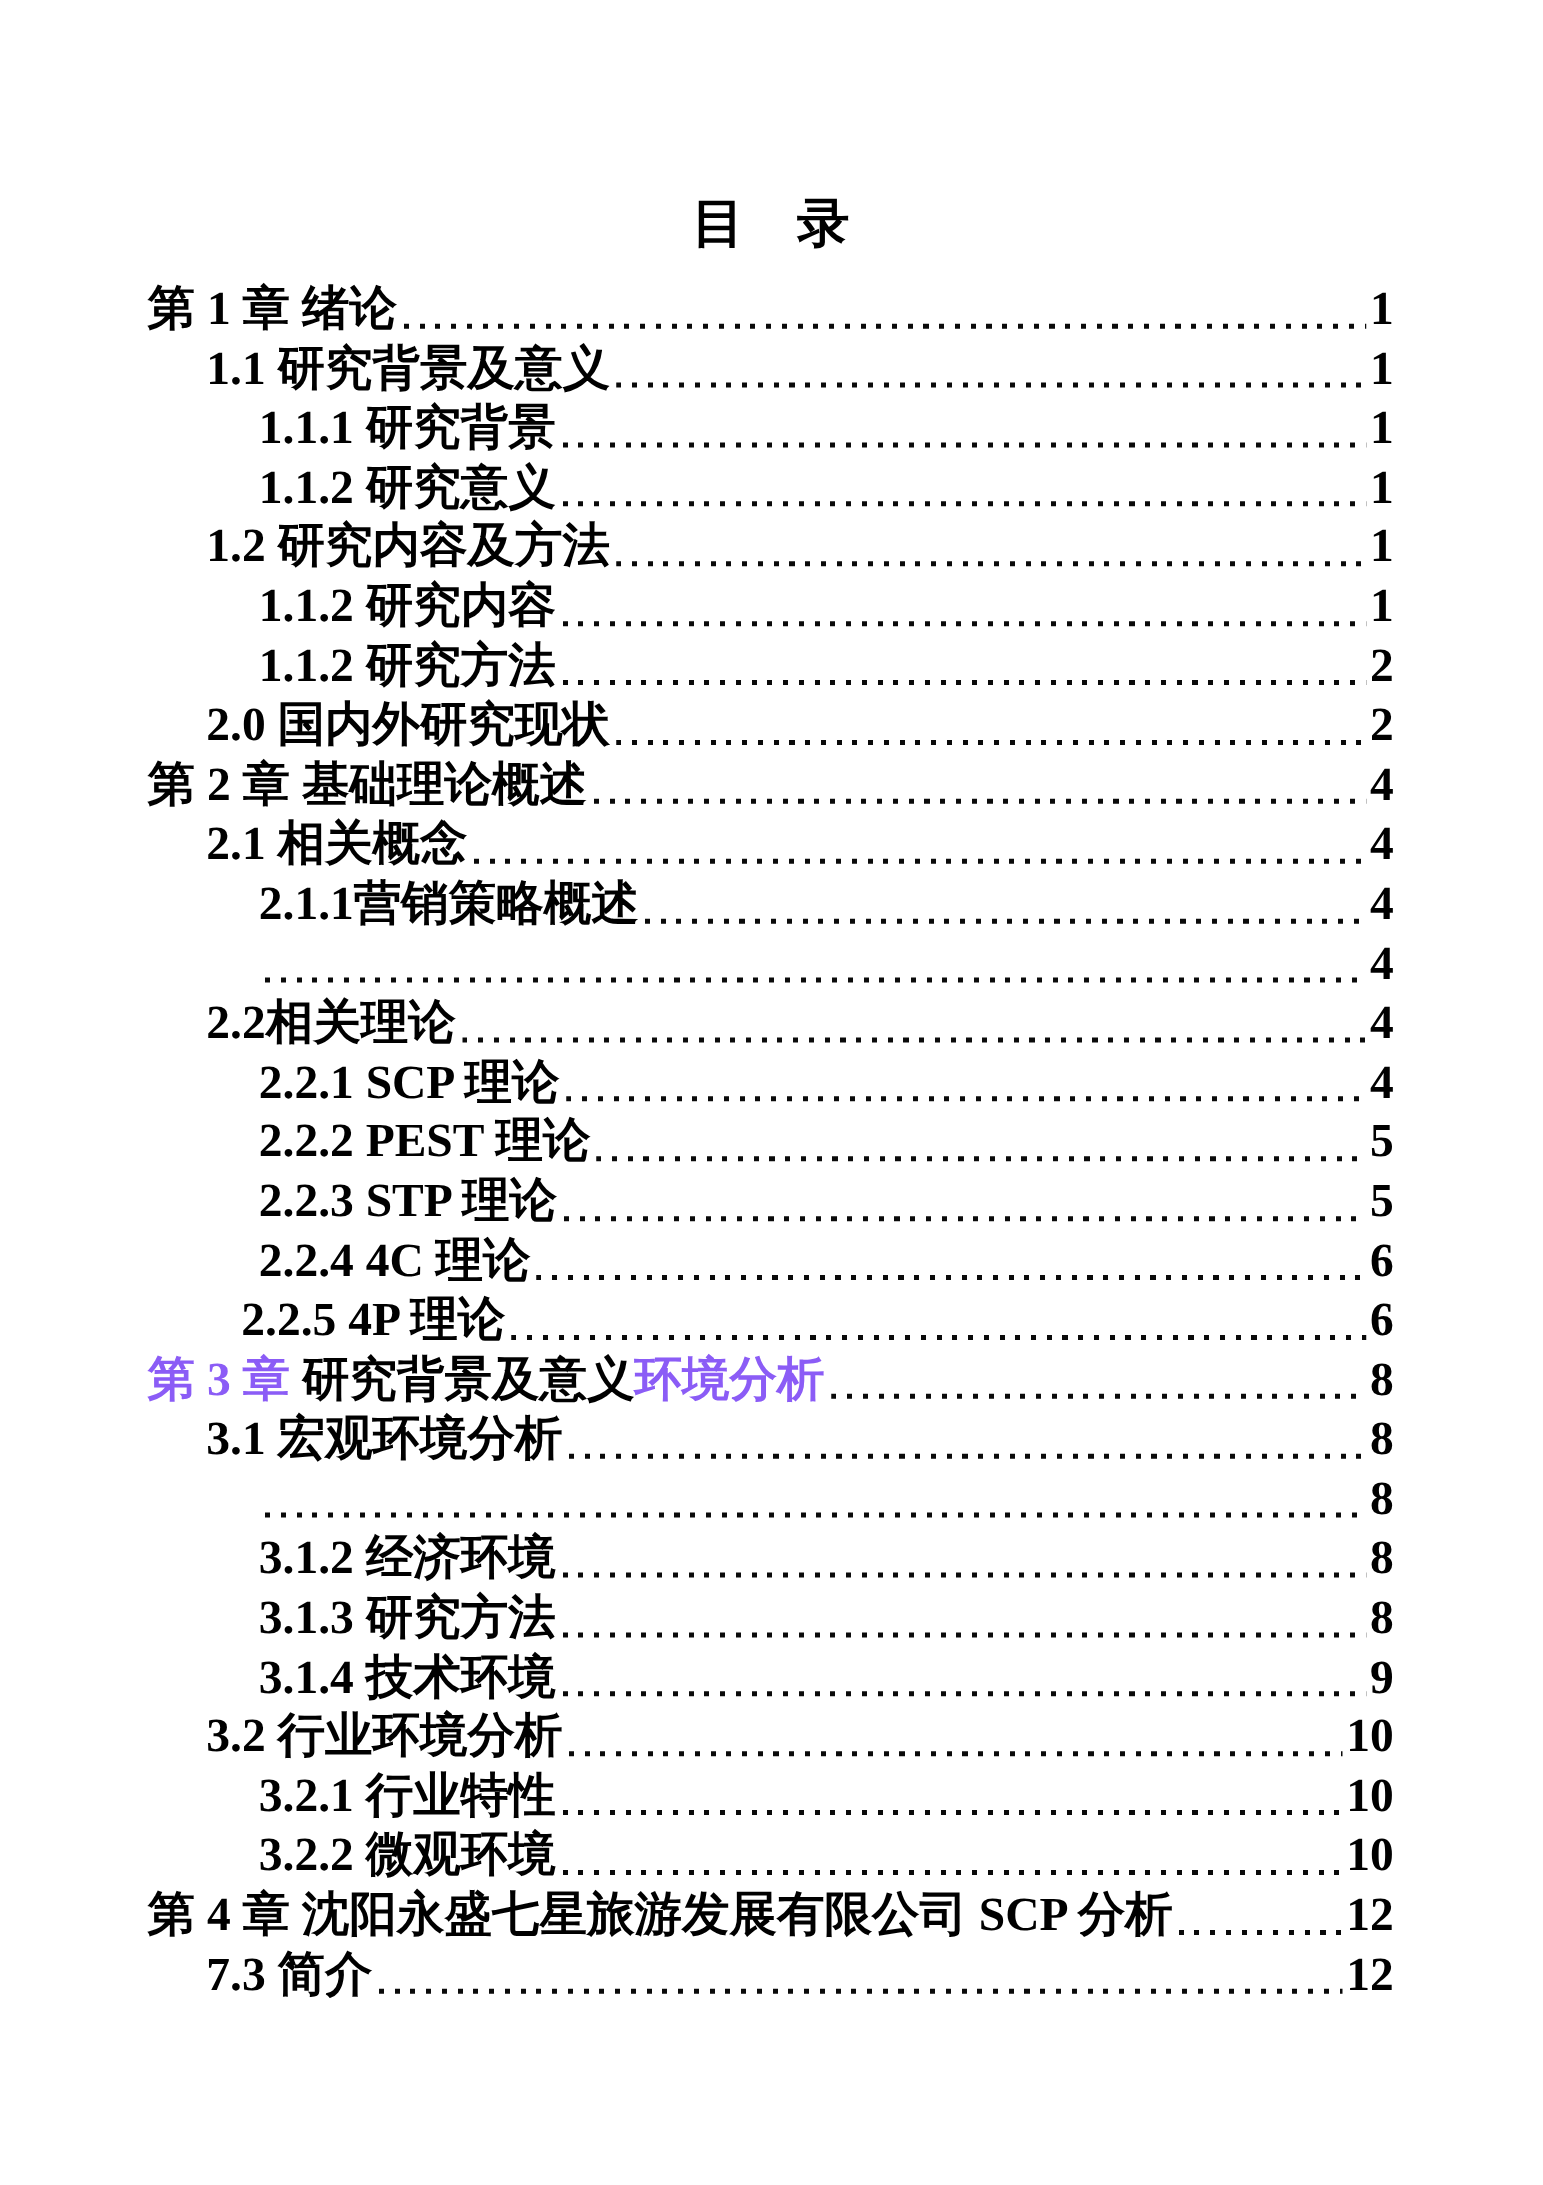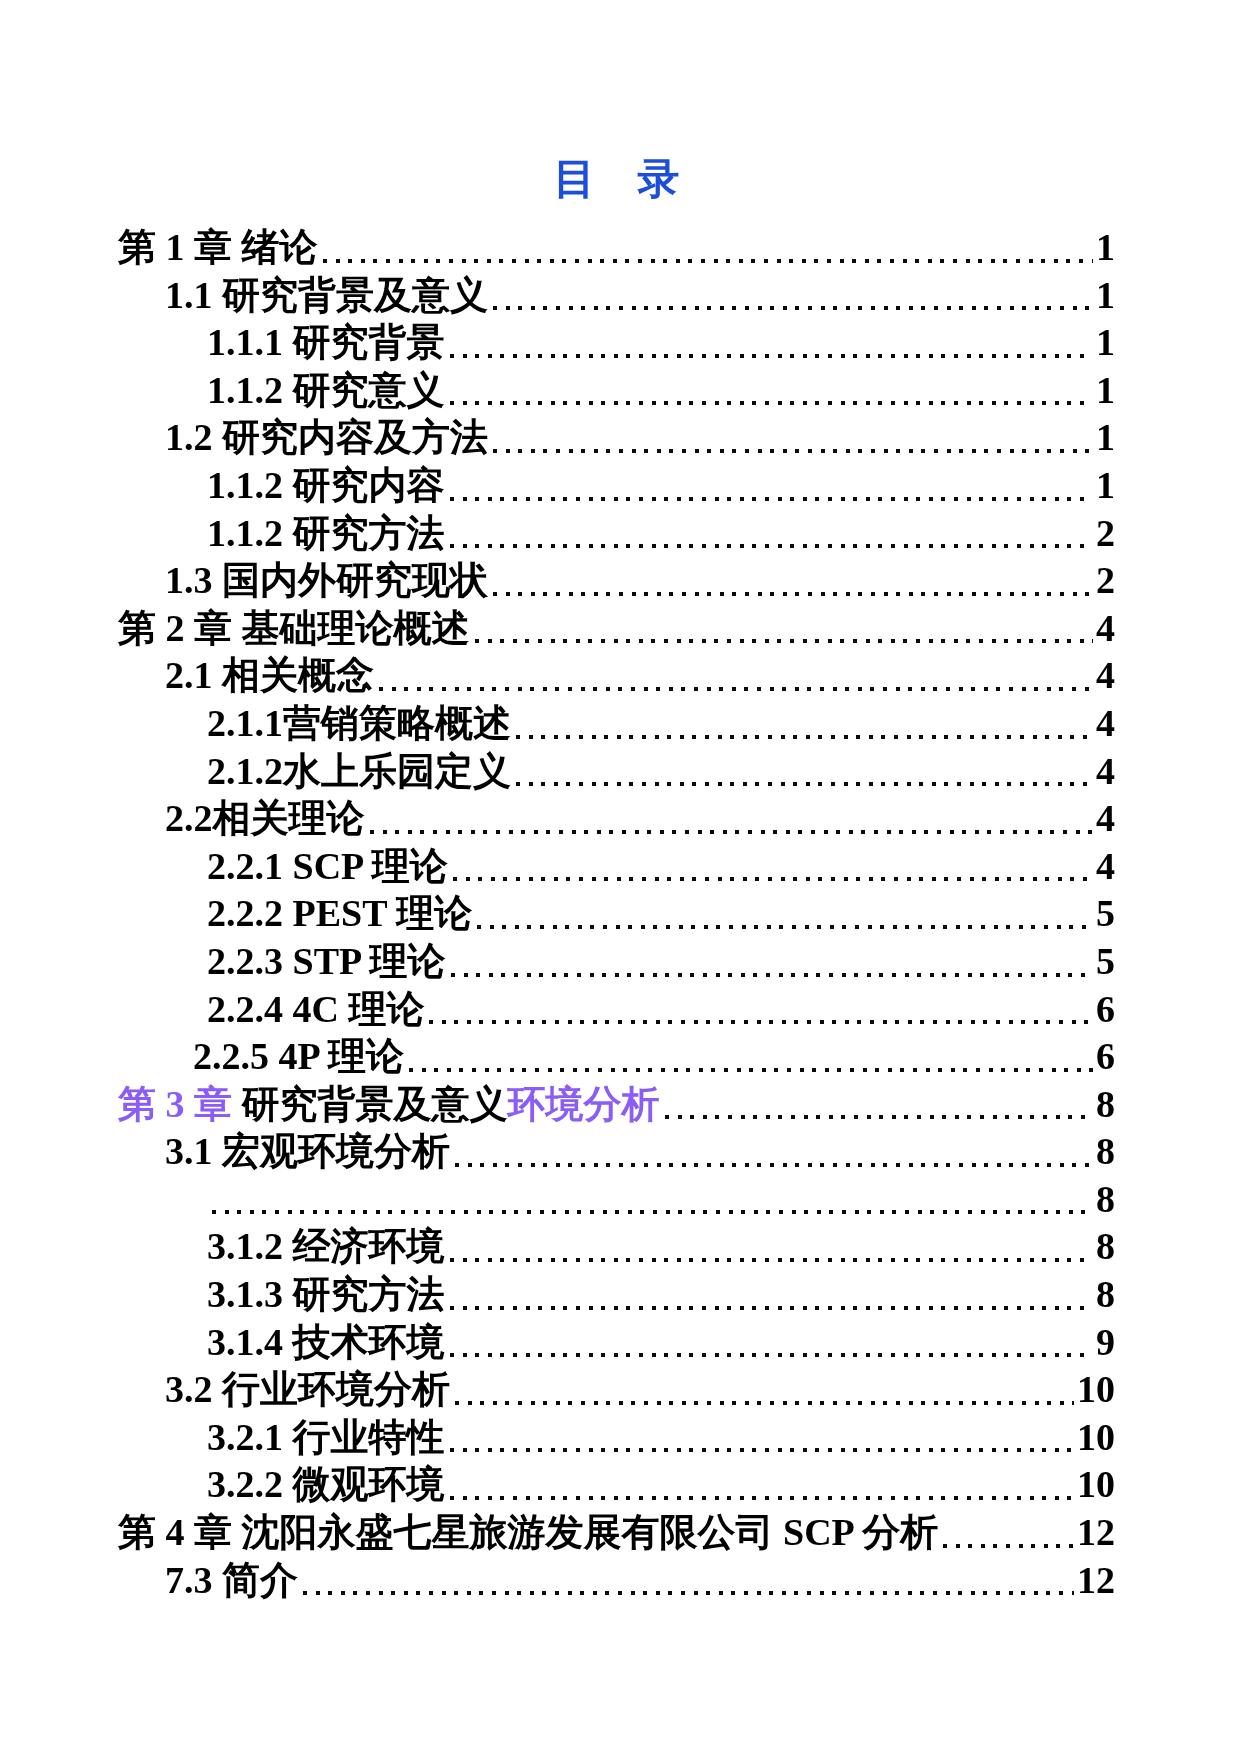--- a/index.html
+++ b/index.html
@@ -20,21 +20,21 @@
     height: 1748px;
     padding: 148px 119px 0 118px;
   }
   .title {
     margin: 0 0 14px 0;
     text-align: center;
     font-family: "Liberation Sans", "DejaVu Sans", sans-serif;
     font-weight: 700;
     font-size: 42px;
     line-height: 62px;
-    color: #1d4ed8;
+    color: #000000;
   }
   .toc { }
   .row {
     display: flex;
     height: 47.6px;
     line-height: 47.6px;
     font-size: 38px;
     font-weight: 700;
     white-space: pre;
   }
@@ -64,25 +64,25 @@
 <div class="doc">
   <h1 class="title">目　录</h1>
   <div class="toc">
       <div class="row lvl0"><span class="t">第 1 章 绪论</span><span class="leader"></span><span class="pg">1</span></div>
       <div class="row lvl1"><span class="t">1.1 研究背景及意义</span><span class="leader"></span><span class="pg">1</span></div>
       <div class="row lvl2"><span class="t">1.1.1 研究背景</span><span class="leader"></span><span class="pg">1</span></div>
       <div class="row lvl2"><span class="t">1.1.2 研究意义</span><span class="leader"></span><span class="pg">1</span></div>
       <div class="row lvl1"><span class="t">1.2 研究内容及方法</span><span class="leader"></span><span class="pg">1</span></div>
       <div class="row lvl2"><span class="t">1.1.2 研究内容</span><span class="leader"></span><span class="pg">1</span></div>
       <div class="row lvl2"><span class="t">1.1.2 研究方法</span><span class="leader"></span><span class="pg">2</span></div>
-      <div class="row lvl1"><span class="t">1.3 国内外研究现状</span><span class="leader"></span><span class="pg">2</span></div>
+      <div class="row lvl1"><span class="t">2.0 国内外研究现状</span><span class="leader"></span><span class="pg">2</span></div>
       <div class="row lvl0"><span class="t">第 2 章 基础理论概述</span><span class="leader"></span><span class="pg">4</span></div>
       <div class="row lvl1"><span class="t">2.1 相关概念</span><span class="leader"></span><span class="pg">4</span></div>
       <div class="row lvl2"><span class="t">2.1.1营销策略概述</span><span class="leader"></span><span class="pg">4</span></div>
-      <div class="row lvl2"><span class="t">2.1.2水上乐园定义</span><span class="leader"></span><span class="pg">4</span></div>
+      <div class="row lvl2"><span class="leader"></span><span class="pg">4</span></div>
       <div class="row lvl1"><span class="t">2.2相关理论</span><span class="leader"></span><span class="pg">4</span></div>
       <div class="row lvl2"><span class="t">2.2.1 SCP 理论</span><span class="leader"></span><span class="pg">4</span></div>
       <div class="row lvl2"><span class="t">2.2.2 PEST 理论</span><span class="leader"></span><span class="pg">5</span></div>
       <div class="row lvl2 light"><span class="t">2.2.3 STP 理论</span><span class="leader"></span><span class="pg">5</span></div>
       <div class="row lvl2"><span class="t">2.2.4 4C 理论</span><span class="leader"></span><span class="pg">6</span></div>
       <div class="row lvl2" style="margin-left: -14px;"><span class="t">2.2.5 4P 理论</span><span class="leader"></span><span class="pg">6</span></div>
       <div class="row lvl0"><span class="t"><span class="seg-light">第 3 章 </span><span class="seg-bold">研究背景及意义</span><span class="seg-light">环境分析</span></span><span class="leader"></span><span class="pg">8</span></div>
       <div class="row lvl1"><span class="t">3.1 宏观环境分析</span><span class="leader"></span><span class="pg">8</span></div>
       <div class="row lvl2"><span class="leader"></span><span class="pg">8</span></div>
       <div class="row lvl2"><span class="t">3.1.2 经济环境</span><span class="leader"></span><span class="pg">8</span></div>

